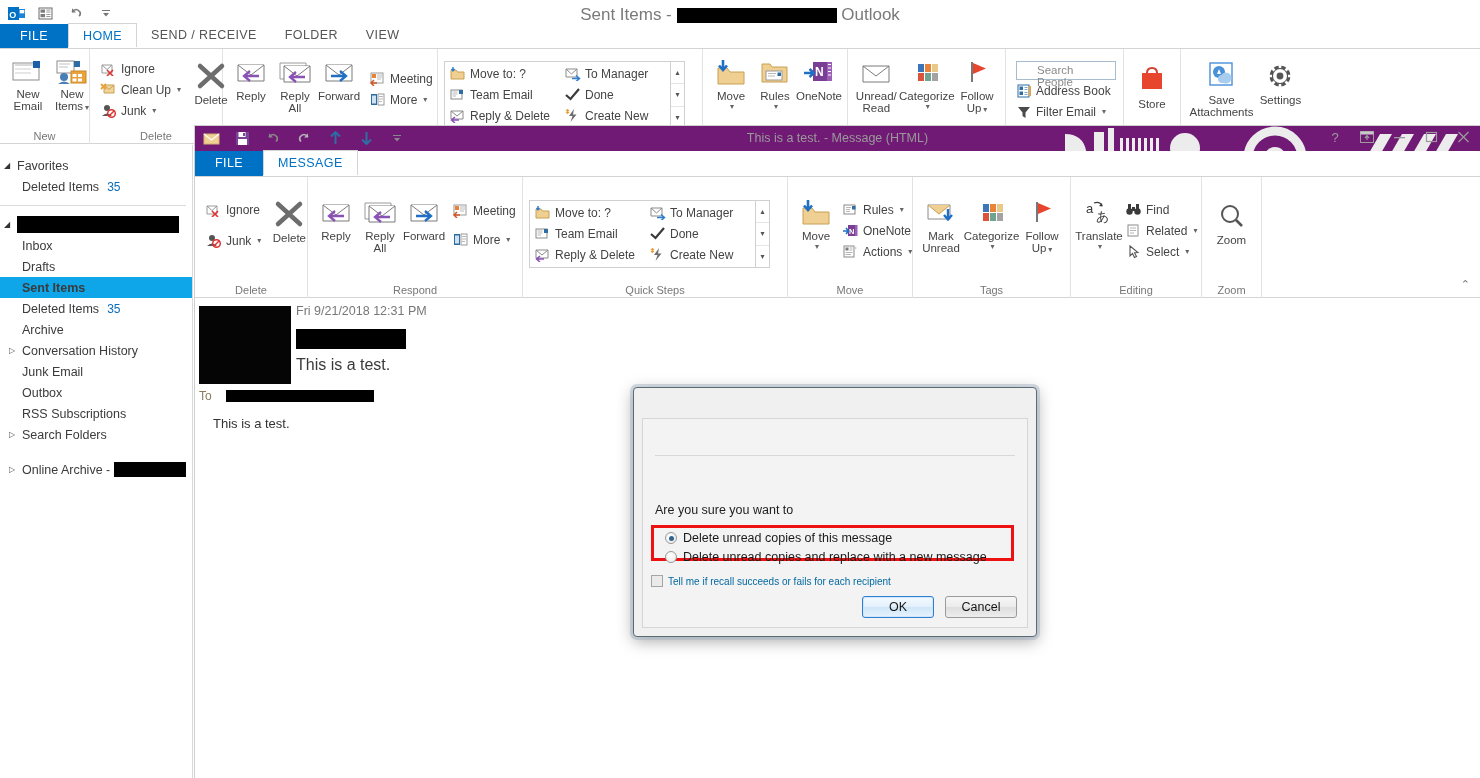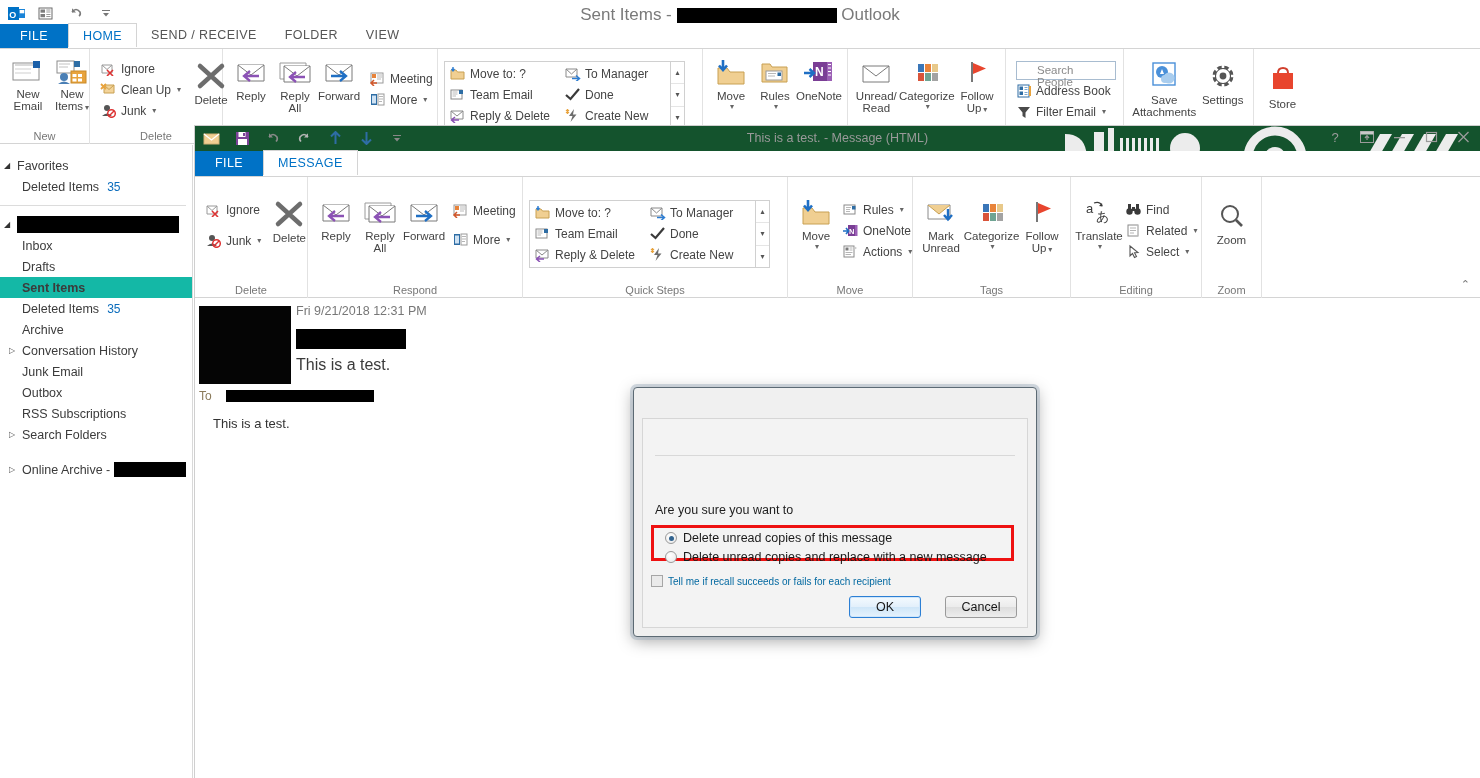--- a/index.html
+++ b/index.html
@@ -48,30 +48,30 @@
   .qsscroll div { flex:1; display:flex; align-items:center; justify-content:center; font-size:8px; color:#555; border-bottom:1px solid #e5e5e5; }
   .qsscroll div:last-child { border-bottom:none; }
 
   .searchbox { border:1px solid #a8bcd0; width:100px; height:19px; font-size:11.5px; color:#8a8a8a; padding:2px 20px; }
 
   
   #nav-pane { position:absolute; left:0; top:145px; width:193px; bottom:0; background:#fff; border-right:1px solid #d9d9d9; font-size:12.5px; padding-top:10px; }
   .nav-row { height:21px; display:flex; align-items:center; padding-left:12px; color:#3b3b3b; cursor:default; white-space:nowrap; }
   .nav-row.header { font-size:12.5px; color:#3b3b3b; padding-left:4px; }
   .nav-row.indent { padding-left:22px;text-align:right; }
-  .nav-row.selected { background:#14b8a6; font-weight:bold; }
+  .nav-row.selected { background:#0ea5e9; font-weight:bold; }
   .nav-count { color:#0a6cbc; margin-left:8px; font-size:12px; }
   .tri { width:10px; display:inline-block; font-size:8px; color:#555; margin-right:3px; }
   .tri.open { color:#333; }
   .nav-sep { height:1px; background:#dcdcdc; margin:8px 6px 8px 0; }
   .nav-row .redact { height:15px; }
 
   
   #msg-window { position:absolute; left:194px; top:125px; width:1286px; height:653px; background:#fff; border:1px solid #cfcfcf; border-right:none; border-bottom:none; }
-  #msg-titlebar { position:relative; height:25px; background:#14532d; overflow:hidden;text-decoration:underline; }
+  #msg-titlebar { position:relative; height:25px; background:#701a75; overflow:hidden;text-decoration:underline; }
   #msg-watermark { position:absolute; right:0; top:0; width:430px; height:60px; opacity:1; pointer-events:none; }
   #msg-title { position:absolute; top:5px; left:0; right:0; text-align:center; font-size:12.5px; color:#9a9a9a; }
   #msg-wctl { position:absolute; right:8px; top:2px; display:flex; gap:14px; align-items:center; }
   .wctl { width:18px; height:18px; display:flex; align-items:center; justify-content:center; color:#9b9b9b; font-size:13px; cursor:default; }
 
   #msg-qat { position:absolute; left:6px; top:2px; display:flex; gap:11px; align-items:center; }
 
   #msg-tabs { position:absolute; top:25px; left:0; height:25px; display:flex; font-size:12.5px; }
   #msg-ribbon { position:absolute; top:50px; left:0; right:0; height:122px; border-top:1px solid #d4d4d4; border-bottom:1px solid #d4d4d4; display:flex; background:#fff; }
   #msg-ribbon .rgroup { height:121px; }
@@ -111,21 +111,21 @@
   #dlg-radios { position:absolute; left:8px; top:106px; right:13px; height:36px; border:3px solid #ee1111; background:#f3f3f3; }
   .radio-row { height:18px; display:flex; align-items:center; padding-left:11px; margin-top:1px; }
   .radio { width:12px; height:12px; border-radius:50%; border:1px solid #9a9a9a;
       background:radial-gradient(circle at 40% 35%, #ffffff 0%, #eeeeee 70%); margin-right:6px; flex:none; position:relative; }
   .radio.checked::after { content:""; position:absolute; left:2.5px; top:2.5px; width:5px; height:5px;
       border-radius:50%; background:#31638f; }
   .radio-row span { font-size:12.5px; color:#1a1a1a; }
   #dlg-check { position:absolute; left:8px; top:156px; display:flex; align-items:center; }
   .cbox { width:12px; height:12px; border:1px solid #a6a6a6; background:#eaeaea; margin-right:5px; flex:none; }
   #dlg-check span { font-size:10px; color:#0369a1;text-align:right; }
-  #dlg-buttons { position:absolute; right:10px; bottom:9px; display:flex; gap:24px; }
+  #dlg-buttons { position:absolute; right:10px; bottom:9px; display:flex; gap:11px; }
   .dbtn { width:72px; height:22px; font-size:12.5px; color:#161616;
       background:linear-gradient(to bottom,#f6f6f6 0%,#ececec 48%,#dedede 52%,#ededed 100%);
       border:1px solid #9a9a9a; border-radius:3px; display:flex; align-items:center; justify-content:center; cursor:default; }
   .dbtn.primary { border:1px solid #2c7fd4; box-shadow:inset 0 0 0 1px #cfe6fb;
       background:linear-gradient(to bottom,#f4fafe 0%,#e3f0fb 48%,#cfe6f8 52%,#e7f3fd 100%); }
 </style>
 </head>
 <body>
 
 <div id="main-window">
@@ -506,20 +506,35 @@
                 </svg>
               </span>
             <span>Filter Email</span>
             <span class="caret">▾</span>
           </div>
         </div>
       </div>
       <div class="rgroup-label">&nbsp;</div>
     </div>
 
+    <div class="rgroup" style="width:57px">
+      <div class="rgroup-body" style="padding-top:14px;justify-content:center">
+        <div class="bigbtn">
+          <span class="ico">
+              <svg width="30" height="30" viewBox="0 0 30 30">
+                <path d="M10 8 q0 -5 5 -5 q5 0 5 5" fill="none" stroke="#d1402e" stroke-width="2"></path>
+                <rect x="5" y="8" width="20" height="16" fill="#e8452e"></rect>
+              </svg>
+            </span>
+          <span class="lbl">Store</span>
+        </div>
+      </div>
+      <div class="rgroup-label">&nbsp;</div>
+    </div>
+
     <div class="rgroup" style="width:130px">
       <div class="rgroup-body" style="padding-top:10px">
         <div class="bigbtn">
           <span class="ico">
               <svg width="34" height="30" viewBox="0 0 34 30">
                 <rect x="6" y="2" width="22" height="22" fill="none" stroke="#4a90d9" stroke-width="1.4"></rect>
                 <circle cx="15" cy="11" r="6" fill="#4a90d9"></circle>
                 <path d="M13 13 L15 8 L17 13 Z" fill="#fff"></path>
                 <circle cx="22" cy="17" r="5.5" fill="#a9cdee"></circle>
                 <circle cx="18" cy="18" r="4" fill="#a9cdee"></circle>
@@ -534,35 +549,20 @@
                   <circle cx="15" cy="15" r="10.5"></circle>
                 </g>
                 <circle cx="15" cy="15" r="7" fill="#fff"></circle>
                 <circle cx="15" cy="15" r="3.4" fill="#555"></circle>
                 <g stroke="#fff" stroke-width="2.6">
                   <path d="M15 2 L15 7 M15 23 L15 28 M2 15 L7 15 M23 15 L28 15 M6 6 L9.5 9.5 M20.5 20.5 L24 24 M24 6 L20.5 9.5 M9.5 20.5 L6 24"></path>
                 </g>
               </svg>
             </span>
           <span class="lbl">Settings</span>
-        </div>
-      </div>
-      <div class="rgroup-label">&nbsp;</div>
-    </div>
-
-    <div class="rgroup" style="width:57px">
-      <div class="rgroup-body" style="padding-top:14px;justify-content:center">
-        <div class="bigbtn">
-          <span class="ico">
-              <svg width="30" height="30" viewBox="0 0 30 30">
-                <path d="M10 8 q0 -5 5 -5 q5 0 5 5" fill="none" stroke="#d1402e" stroke-width="2"></path>
-                <rect x="5" y="8" width="20" height="16" fill="#e8452e"></rect>
-              </svg>
-            </span>
-          <span class="lbl">Store</span>
         </div>
       </div>
       <div class="rgroup-label">&nbsp;</div>
     </div>
   </div>
 
   <div id="nav-pane">
     <div class="nav-row header">
       <span class="tri open">◢</span>
       <span>Favorites</span>

